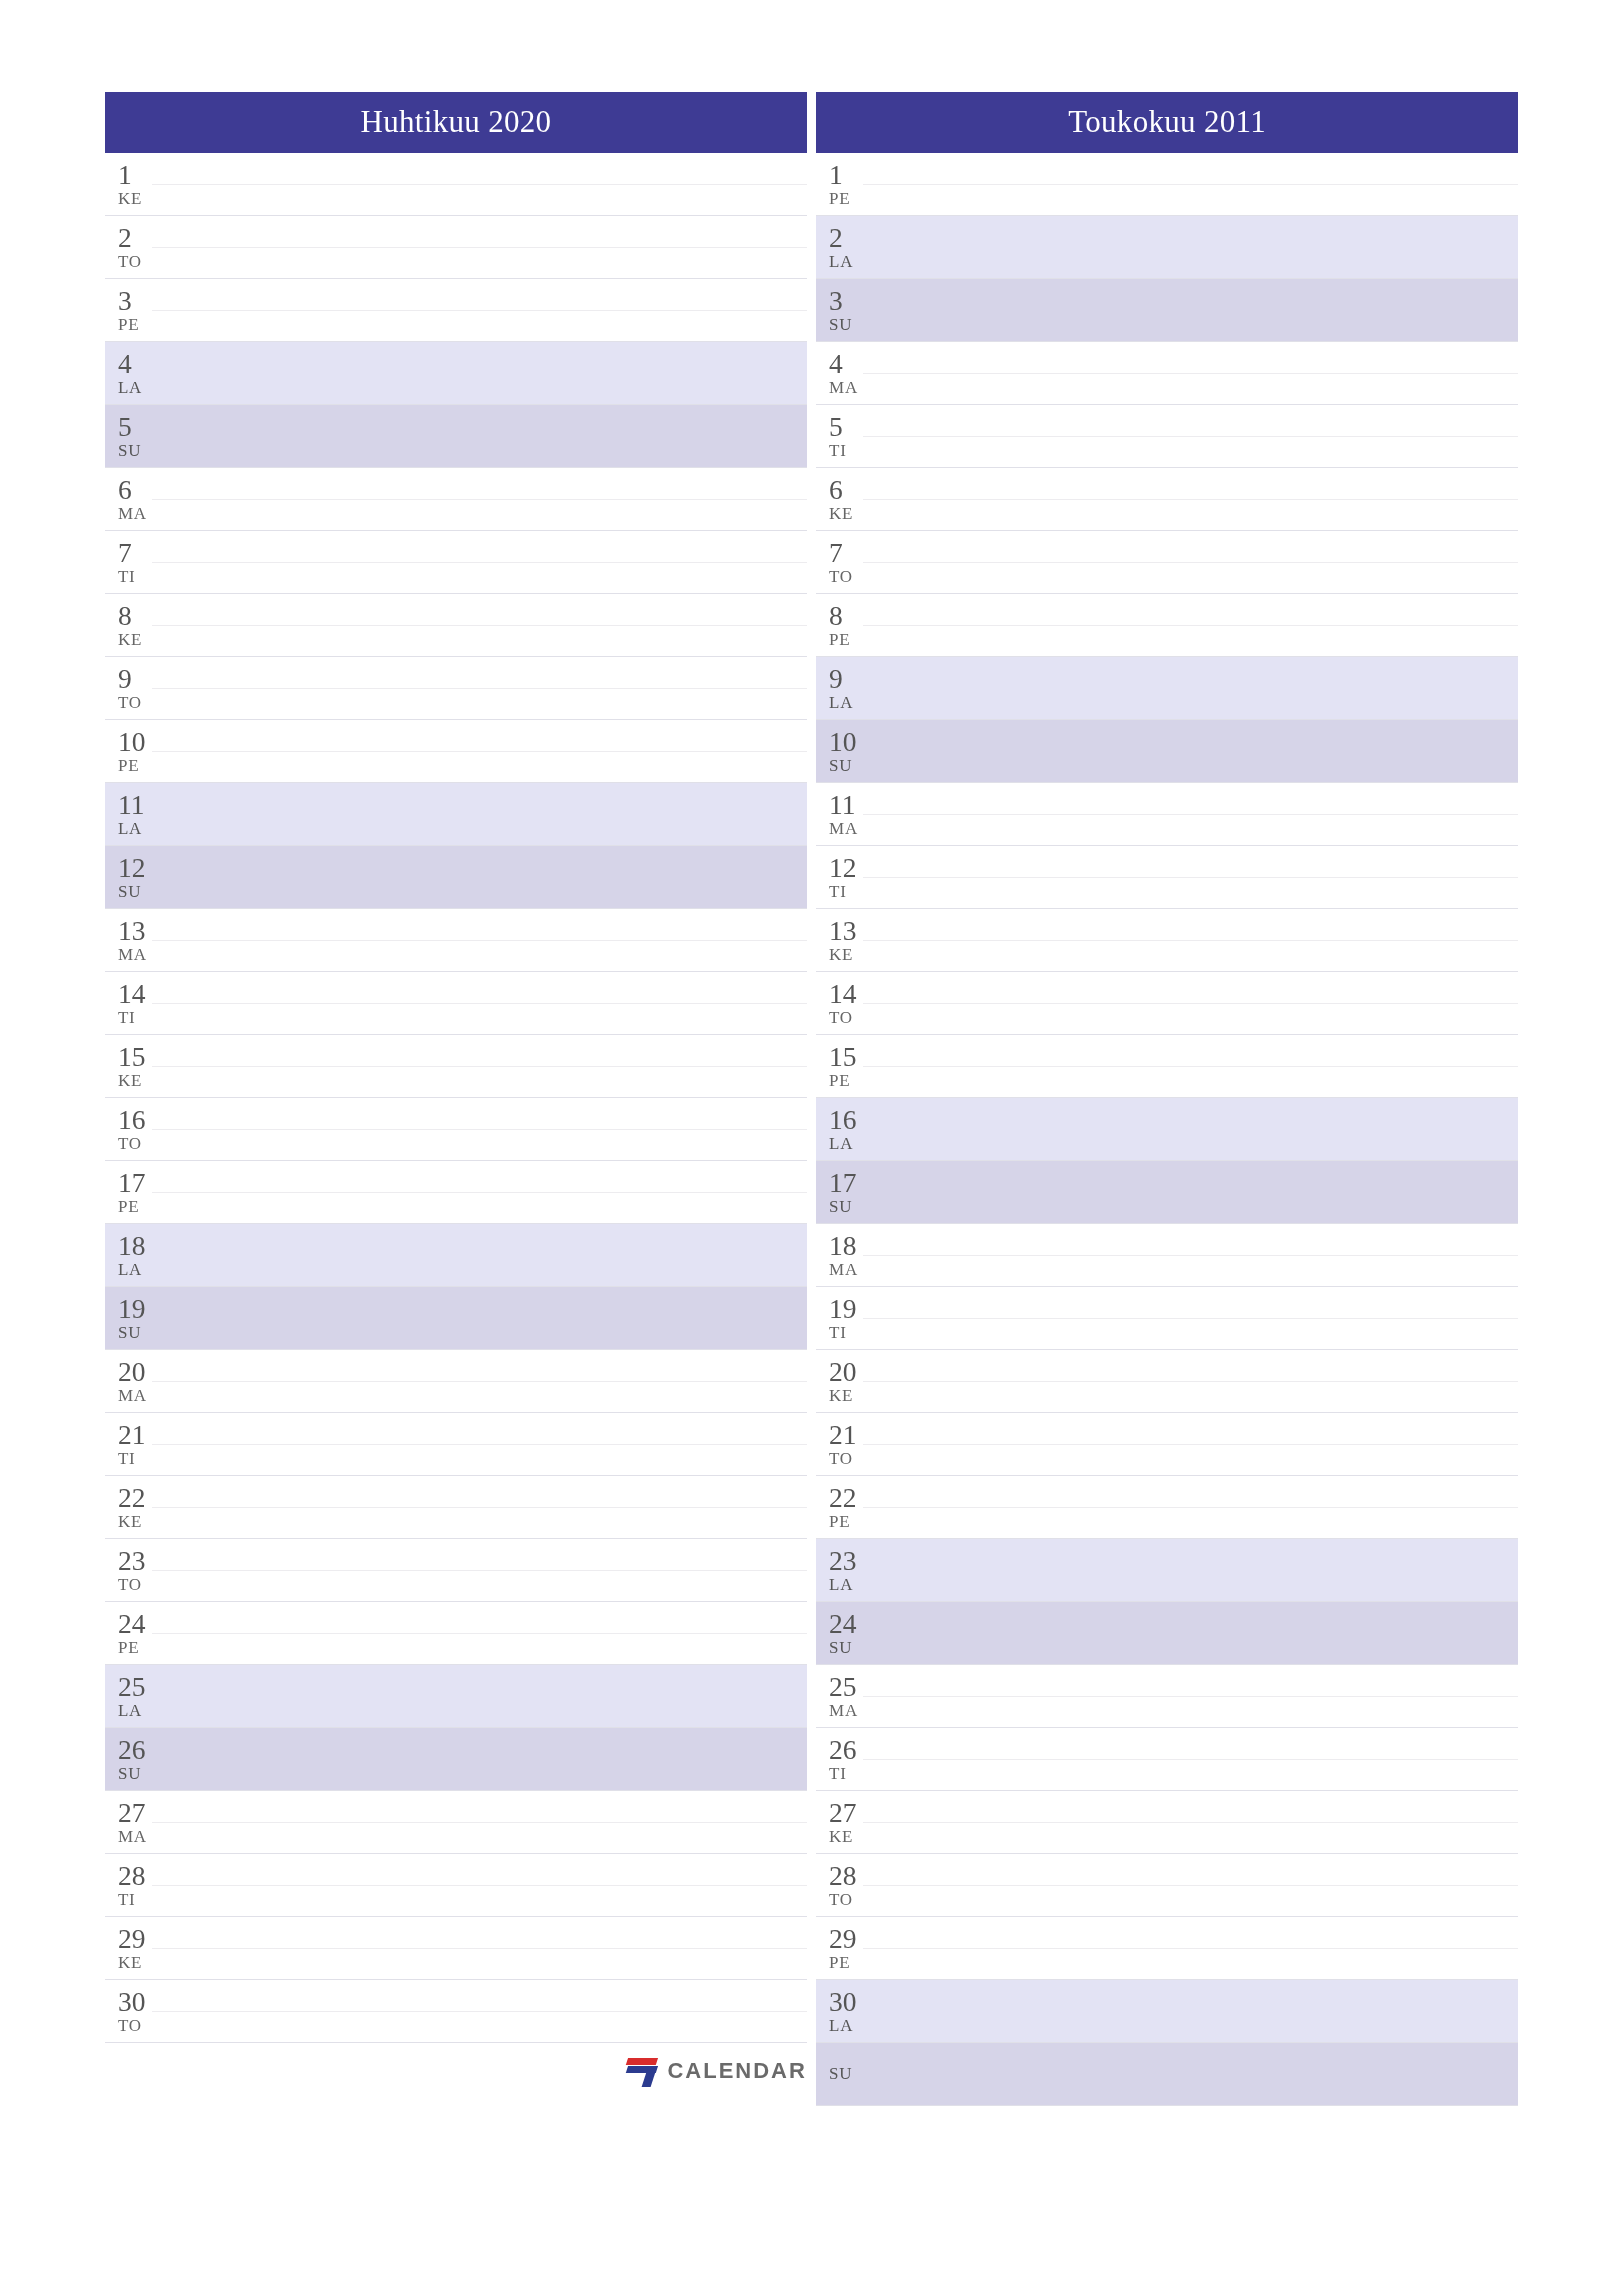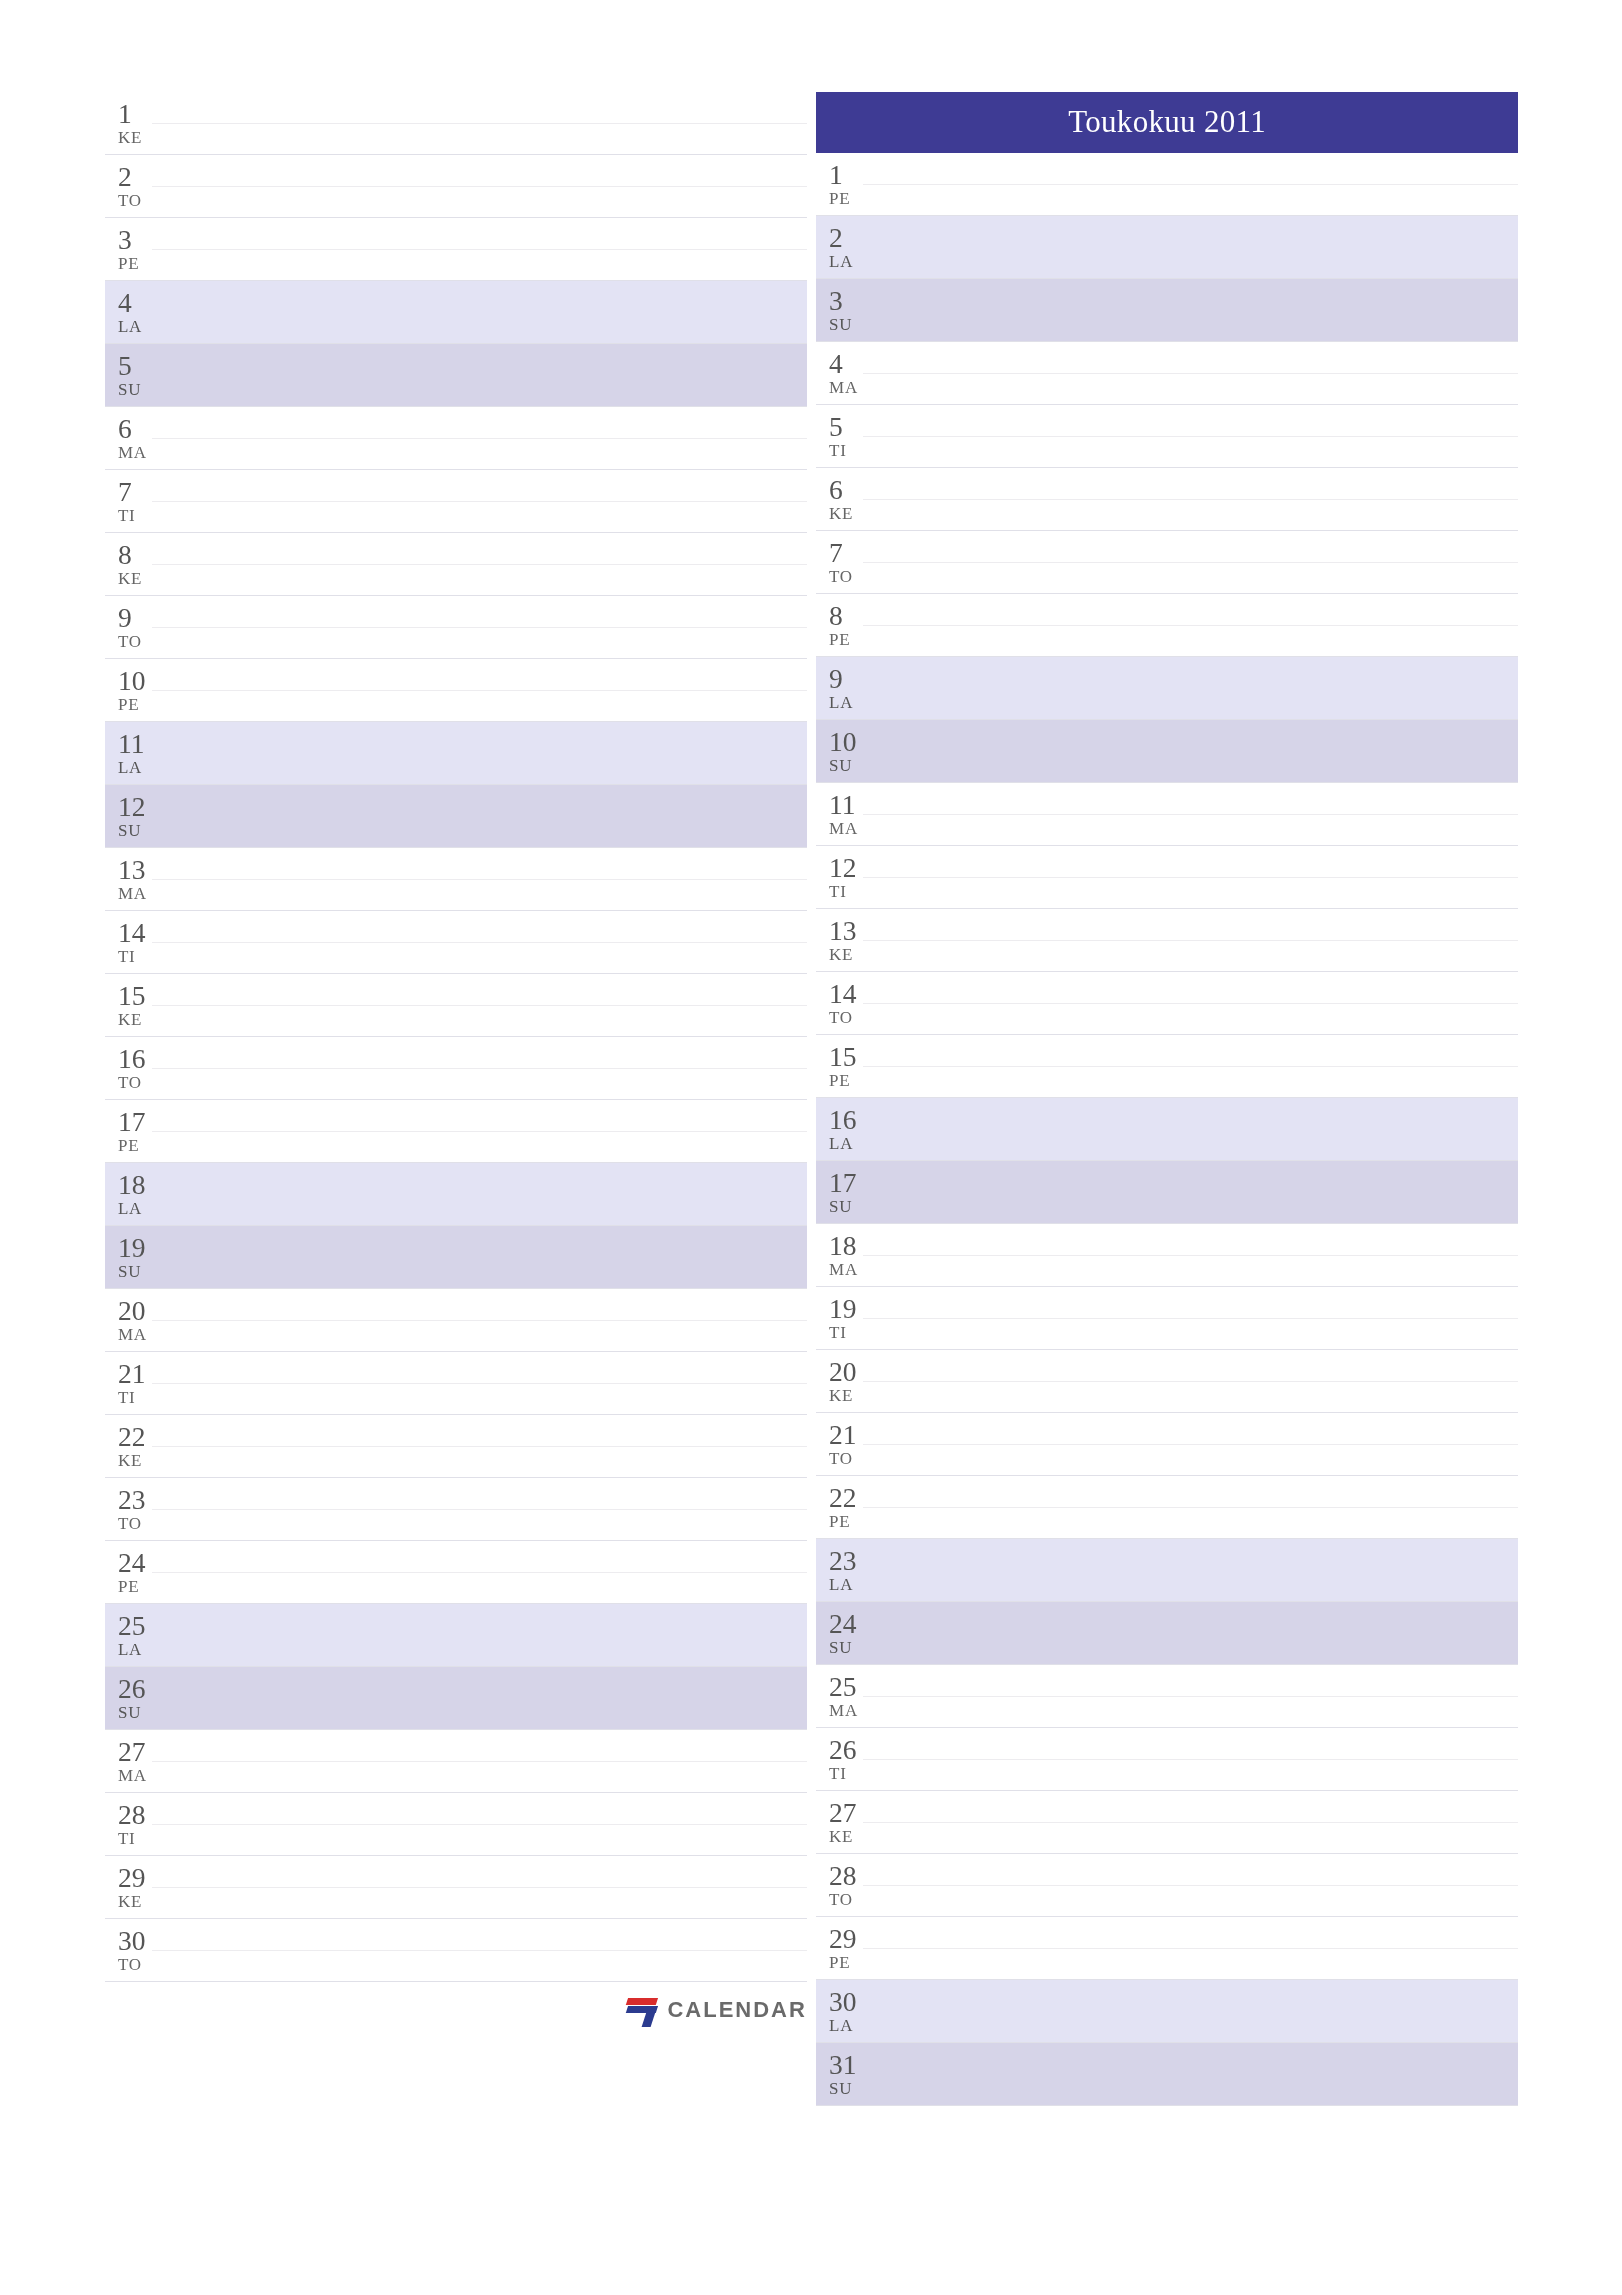--- a/index.html
+++ b/index.html
@@ -95,20 +95,21 @@
     color: #6a6a6a;
     letter-spacing: 2px;
   }
 </style>
 </head>
 <body>
 
 <div class="page">
 
   <div class="month-col">
+    <div class="month-header">Huhtikuu 2020</div>
     <div id="days-0">
         <div class="day-row ">
           <div class="daynum">1</div>
           <div class="dayabbr">KE</div>
           <div class="inner-line"></div>
         </div>
         <div class="day-row ">
           <div class="daynum">2</div>
           <div class="dayabbr">TO</div>
           <div class="inner-line"></div>
@@ -394,20 +395,19 @@
         <div class="day-row ">
           <div class="daynum">29</div>
           <div class="dayabbr">PE</div>
           <div class="inner-line"></div>
         </div>
         <div class="day-row sat">
           <div class="daynum">30</div>
           <div class="dayabbr">LA</div>
         </div>
         <div class="day-row sun">
-          <div class="daynum">31</div>
           <div class="dayabbr">SU</div>
         </div>
       </div>
   </div>
 
 </div>
 
 
 </body></html>

